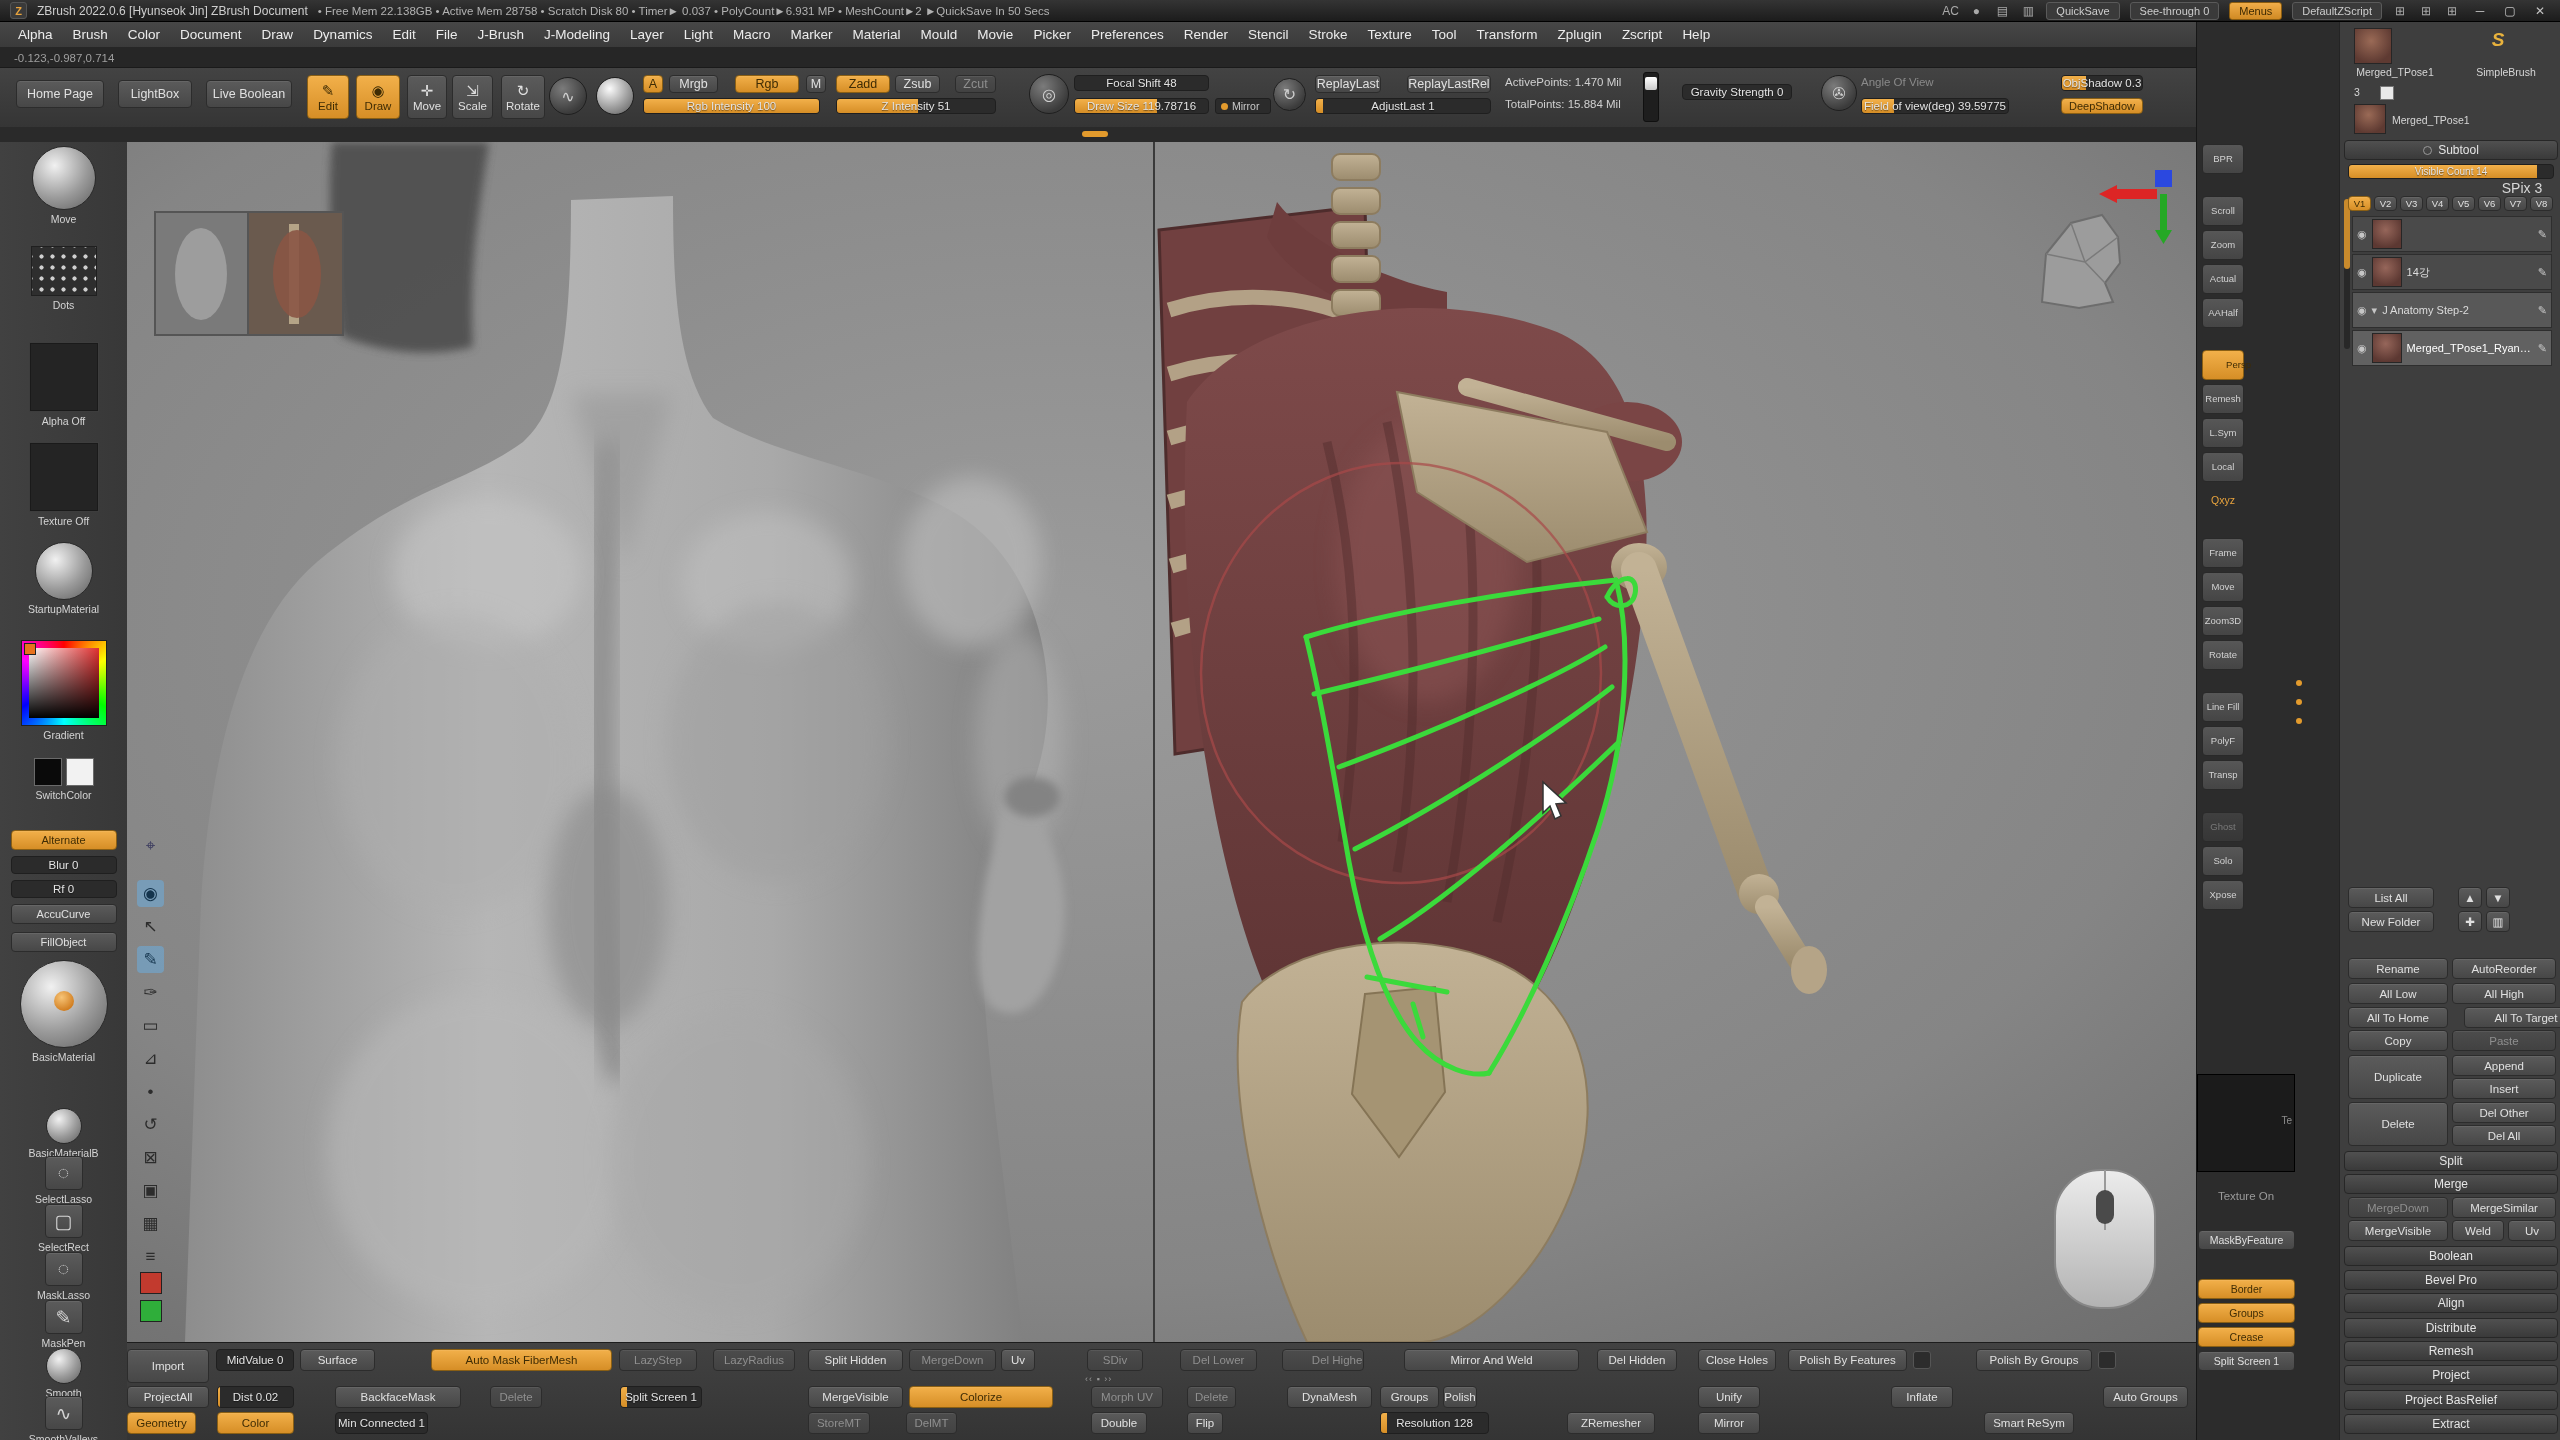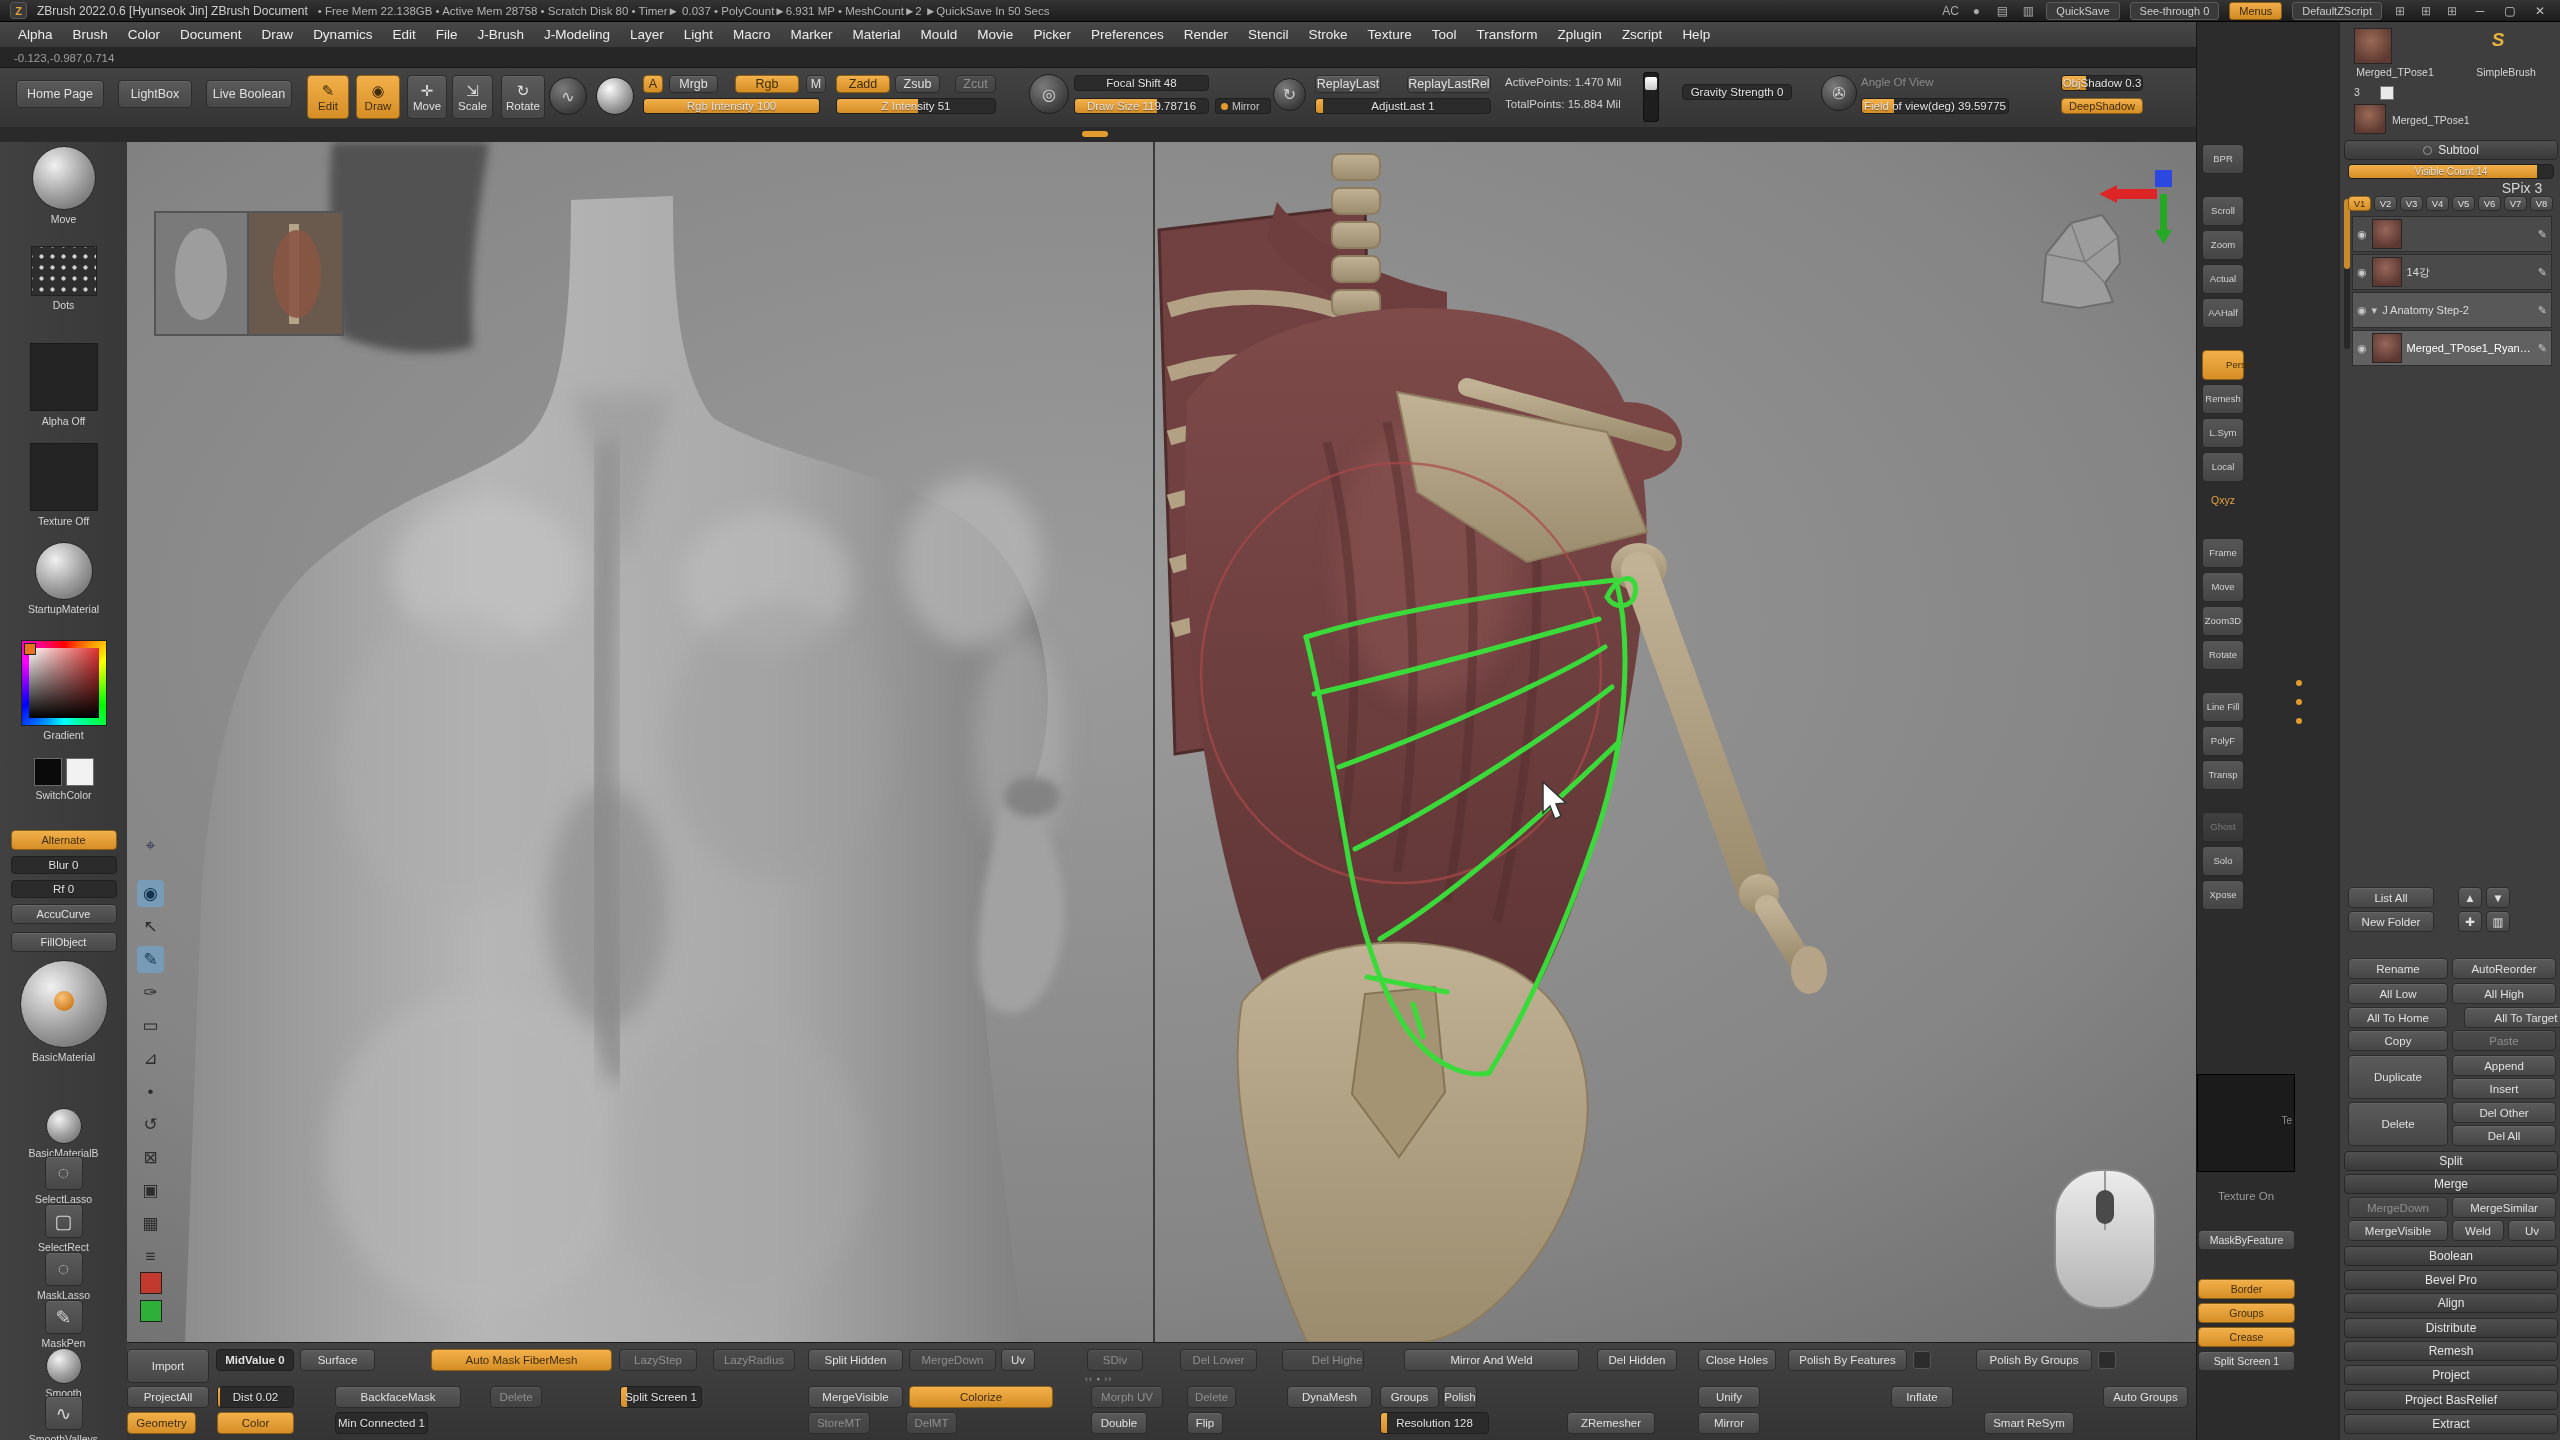--- a/index.html
+++ b/index.html
@@ -551,21 +551,21 @@
         <div class="cv-ic" style="top: 1068px;">▦</div>
         <div class="cv-ic" style="top: 1101px;">≡</div>
         <div class="cv-sw" style="top: 1130px; background: rgb(194, 58, 46);"></div>
         <div class="cv-sw" style="top: 1158px; background: rgb(47, 174, 58);"></div>
       </div>
   </div>
 
   <div id="bottomtray">
     <div id="sdiv-stepper" style="left:958px;top:31px">‹‹ ▪ ››</div>
   <div class="btn bt" style="left: 0px; top: 6px; width: 82px; height: 34px; position: absolute;">Import</div>
-      <div class="slider bt" style="left: 89px; top: 6px; width: 78px; height: 22px; position: absolute; font-weight: bold;">
+      <div class="slider bt" style="left: 89px; top: 6px; width: 78px; height: 22px; position: absolute;">
         <div class="fill" style="width: 0%;"></div>
         <div class="lab">MidValue 0</div>
       </div>
       <div class="btn bt" style="left: 173px; top: 6px; width: 75px; height: 22px; position: absolute;">Surface</div>
       <div class="btn bt orange" style="left: 304px; top: 6px; width: 181px; height: 22px; position: absolute;">Auto Mask FiberMesh</div>
       <div class="btn bt gray" style="left: 492px; top: 6px; width: 78px; height: 22px; position: absolute;">LazyStep</div>
       <div class="btn bt gray" style="left: 586px; top: 6px; width: 82px; height: 22px; position: absolute;">LazyRadius</div>
       <div class="btn bt" style="left: 681px; top: 6px; width: 95px; height: 22px; position: absolute;">Split Hidden</div>
       <div class="btn bt gray" style="left: 782px; top: 6px; width: 87px; height: 22px; position: absolute;">MergeDown</div>
       <div class="btn bt" style="left: 874px; top: 6px; width: 34px; height: 22px; position: absolute;">Uv</div>

